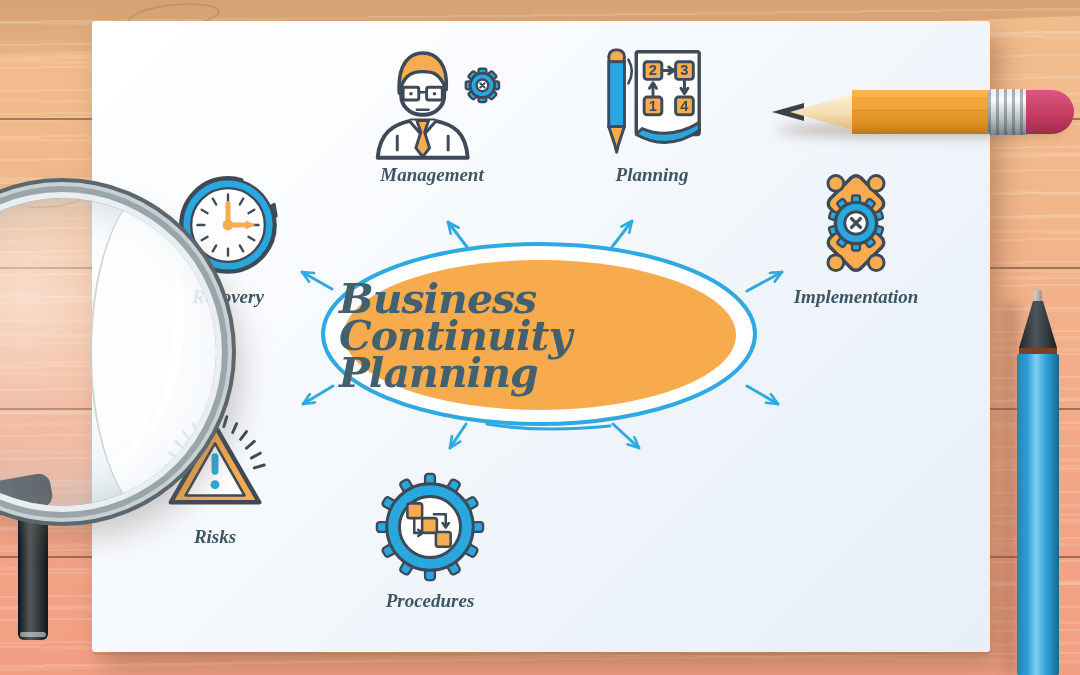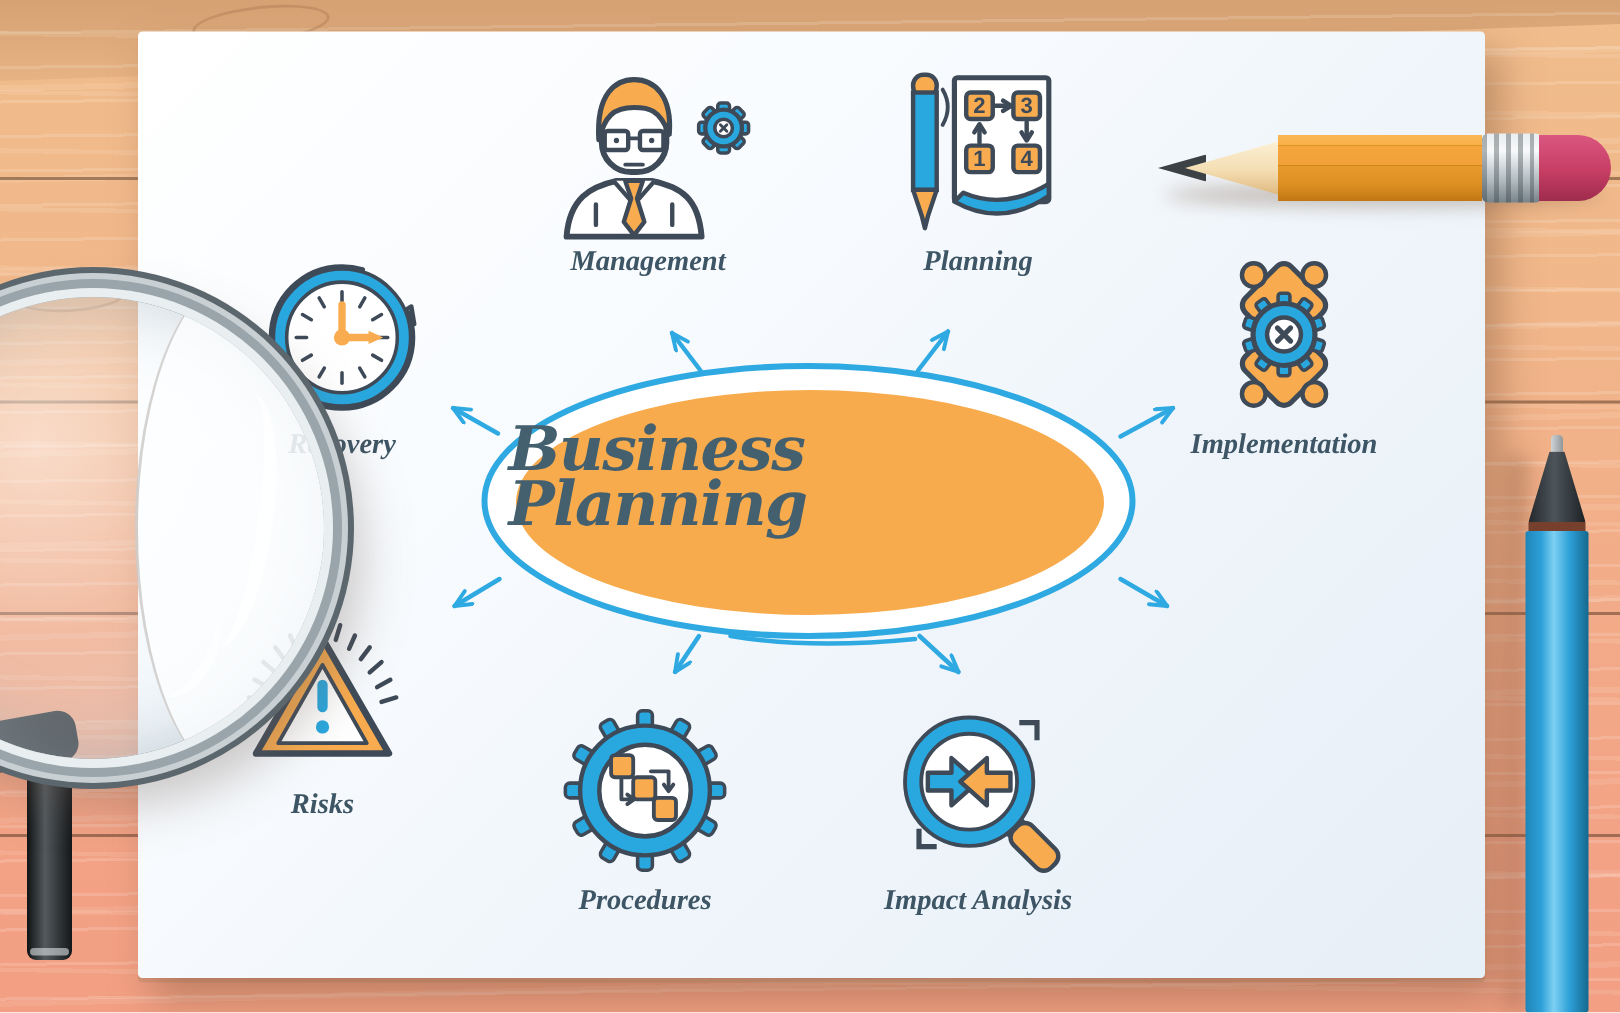--- a/index.html
+++ b/index.html
@@ -78,20 +78,21 @@
       <path d="M332,289 L302,272" marker-end="url(#arrowV)"></path>
       <path d="M333,386 L303,404" marker-end="url(#arrowV)"></path>
       <path d="M747,386 L778,404" marker-end="url(#arrowV)"></path>
       <path d="M466,424 L450,448" marker-end="url(#arrowV)"></path>
       <path d="M613,424 L639,448" marker-end="url(#arrowV)"></path>
     </g>
   </svg>
 
   <div class="center-title">
     <div>Business</div>
+    <div>Continuity</div>
     <div>Planning</div>
   </div>
 
   <div class="node" style="left:352px;top:42px;">
     <svg class="icon" width="137" height="118" viewBox="0 0 140 120">
       <path d="M14,118 C16,92 30,84 48,80 L72,80 C92,84 104,92 106,118 Z" fill="#ffffff" stroke="#3E4A58" stroke-width="4" stroke-linejoin="round"></path>
       <path d="M34,96 l0,14 M86,96 l0,14" stroke="#3E4A58" stroke-width="3" stroke-linecap="round"></path>
       <path d="M46,80 L60,96 L74,80" fill="#ffffff" stroke="#3E4A58" stroke-width="3" stroke-linejoin="round"></path>
       <rect x="38" y="18" width="44" height="56" rx="20" fill="#ffffff" stroke="#3E4A58" stroke-width="4"></rect>
       <path d="M36,52 C34,20 48,11 60,11 C74,11 86,22 84,48 C77,31 70,30 60,30 C46,30 40,36 36,52 Z" fill="#F9AC4F" stroke="#3E4A58" stroke-width="3.5" stroke-linejoin="round"></path>
@@ -255,38 +256,20 @@
         <path d="M64,47 L76,47 L76,58"></path>
           <path d="M72.8,56 L76,60.5 L79.2,56"></path>
       </g>
       <rect x="37" y="36" width="15" height="15" rx="2.5" fill="#F9AC4F" stroke="#3E4A58" stroke-width="2.6"></rect>
       <rect x="52" y="51" width="15" height="15" rx="2.5" fill="#F9AC4F" stroke="#3E4A58" stroke-width="2.6"></rect>
       <rect x="66" y="65" width="15" height="15" rx="2.5" fill="#F9AC4F" stroke="#3E4A58" stroke-width="2.6"></rect>
     </svg>
     <div class="label">Procedures</div>
   </div>
 
-  <div class="node" style="left:572px;top:468px;">
-    <svg class="icon" width="118" height="118" viewBox="0 0 120 120">
-      <path d="M88,14 L100,14 L100,26" fill="none" stroke="#3E4A58" stroke-width="3.5"></path>
-      <path d="M20,86 L20,98 L32,98" fill="none" stroke="#3E4A58" stroke-width="3.5"></path>
-      <g transform="rotate(45 82 82)">
-          <rect x="76" y="74" width="12" height="16" fill="#3E4A58"></rect>
-        </g>
-      <g transform="rotate(45 94 94)">
-          <rect x="82" y="85" width="36" height="18" rx="7" fill="#F9AC4F" stroke="#3E4A58" stroke-width="3"></rect>
-        </g>
-      <circle cx="54" cy="54" r="38" fill="#ffffff" stroke="#29A8E0" stroke-width="10"></circle>
-      <circle cx="54" cy="54" r="43.5" fill="none" stroke="#3E4A58" stroke-width="2.6"></circle>
-      <circle cx="54" cy="54" r="32.5" fill="none" stroke="#3E4A58" stroke-width="2.6"></circle>
-      <path d="M26,48 L42,48 L42,38 L60,54 L42,70 L42,60 L26,60 Z" fill="#29A8E0" stroke="#3E4A58" stroke-width="3" stroke-linejoin="round"></path>
-      <path d="M82,48 L66,48 L66,38 L48,54 L66,70 L66,60 L82,60 Z" fill="#F9AC4F" stroke="#3E4A58" stroke-width="3" stroke-linejoin="round"></path>
-    </svg>
-    <div class="label">Impact Analysis</div>
-  </div>
 
 
   <div class="pencil">
     <div class="pencil-shadow"></div>
     <div class="pencil-graphite"></div>
     <div class="pencil-wood"></div>
     <div class="pencil-body"></div>
     <div class="pencil-ferrule"></div>
     <div class="pencil-eraser"></div>
   </div>

